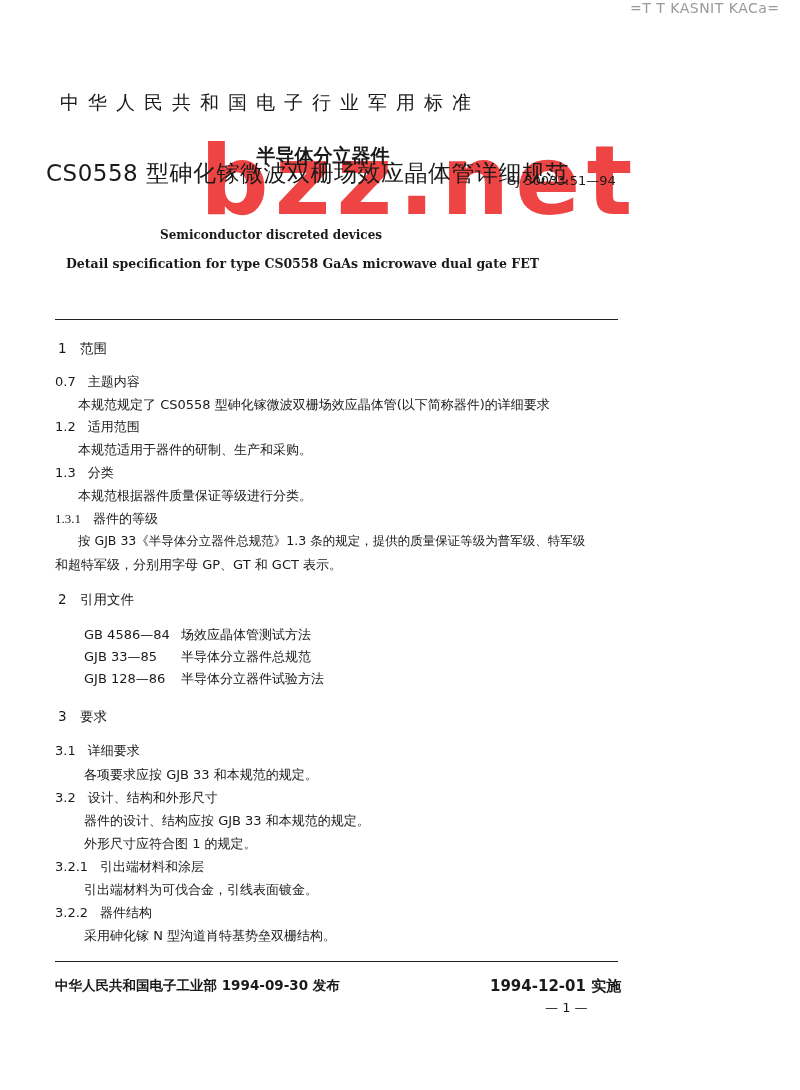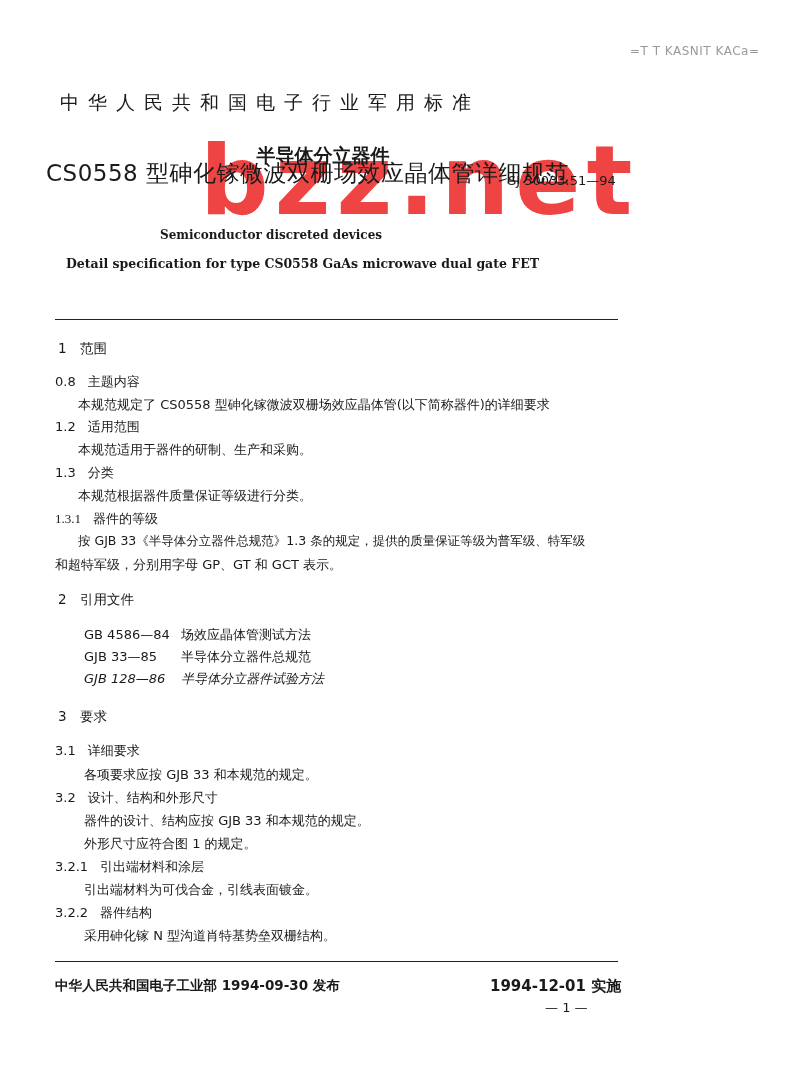--- a/index.html
+++ b/index.html
@@ -1,19 +1,19 @@
 <!DOCTYPE html>
 <html><head>
 <meta charset="utf-8">
 <style>
   html, body { margin:0; padding:0; }
   body { width:800px; height:1090px; background:#ffffff; position:relative; overflow:hidden;
          font-family:"DejaVu Serif", serif; color:#1a1a1a; }
   .abs { position:absolute; white-space:nowrap; }
-  .topmark { top:0px; left:630px; font-size:12px; color:#999; font-family:"DejaVu Sans", sans-serif; letter-spacing:0.5px;margin-top:44px; }
+  .topmark { top:0px; left:630px; font-size:14px; color:#999; font-family:"DejaVu Sans", sans-serif; letter-spacing:0.5px; }
   .watermark { top:125px; left:200px; font-size:96px; font-weight:bold; color:#ef4444;
                font-family:"DejaVu Sans", sans-serif; letter-spacing:6px; }
   .std-header { top:90px; left:60px; font-size:19px; font-weight:normal; letter-spacing:9px;
                 font-family:"DejaVu Sans", sans-serif; }
   .title1 { top:143px; left:0; width:796px; text-align:center; font-size:19px; font-weight:bold;
             font-family:"DejaVu Sans", sans-serif; }
   .title1 span{ display:inline-block; margin-left:-150px; }
   .title2 { top:158px; left:46px; font-size:23px; font-family:"DejaVu Sans", sans-serif; letter-spacing:0.5px; }
   .std-no { top:173px; left:508px; font-size:13px; font-family:"DejaVu Sans", sans-serif; }
   .en1 { top:228px; left:160px; font-size:12px; font-weight:bold; }
@@ -42,21 +42,21 @@
 <div class="abs std-no">SJ 50033.51—94</div>
 <div class="abs en1">Semiconductor discreted devices</div>
 <div class="abs en2">Detail specification for type CS0558 GaAs microwave dual gate FET</div>
 
 <div class="rule" style="top:319px;"></div>
 
 <div class="abs h1" style="top:340px;left:58px;">
   <span class="num">1</span><span>范围</span>
 </div>
 <div class="abs h2" style="top:373px;left:55px;">
-  <span class="num">0.8</span><span>主题内容</span>
+  <span class="num">0.7</span><span>主题内容</span>
 </div>
 <div class="abs p" style="top:396px;left:78px;">本规范规定了 CS0558 型砷化镓微波双栅场效应晶体管(以下简称器件)的详细要求</div>
 <div class="abs h2" style="top:418px;left:55px;">
   <span class="num">1.2</span><span>适用范围</span>
 </div>
 <div class="abs p" style="top:441px;left:78px;">本规范适用于器件的研制、生产和采购。</div>
 <div class="abs h2" style="top:464px;left:55px;">
   <span class="num">1.3</span><span>分类</span>
 </div>
 <div class="abs p" style="top:487px;left:78px;">本规范根据器件质量保证等级进行分类。</div>
@@ -68,21 +68,21 @@
 
 <div class="abs h1" style="top:591px;left:58px;">
   <span class="num">2</span><span>引用文件</span>
 </div>
 <div class="abs ref" style="top:626px;left:84px;">
   <span class="code">GB 4586—84</span><span>场效应晶体管测试方法</span>
 </div>
 <div class="abs ref" style="top:648px;left:84px;">
   <span class="code">GJB 33—85</span><span>半导体分立器件总规范</span>
 </div>
-<div class="abs ref" style="top:670px;left:84px;font-style:italic;">
+<div class="abs ref" style="top:670px;left:84px;">
   <span class="code">GJB 128—86</span><span>半导体分立器件试验方法</span>
 </div>
 
 <div class="abs h1" style="top:708px;left:58px;">
   <span class="num">3</span><span>要求</span>
 </div>
 <div class="abs h2" style="top:742px;left:55px;">
   <span class="num">3.1</span><span>详细要求</span>
 </div>
 <div class="abs p" style="top:766px;left:84px;">各项要求应按 GJB 33 和本规范的规定。</div>

